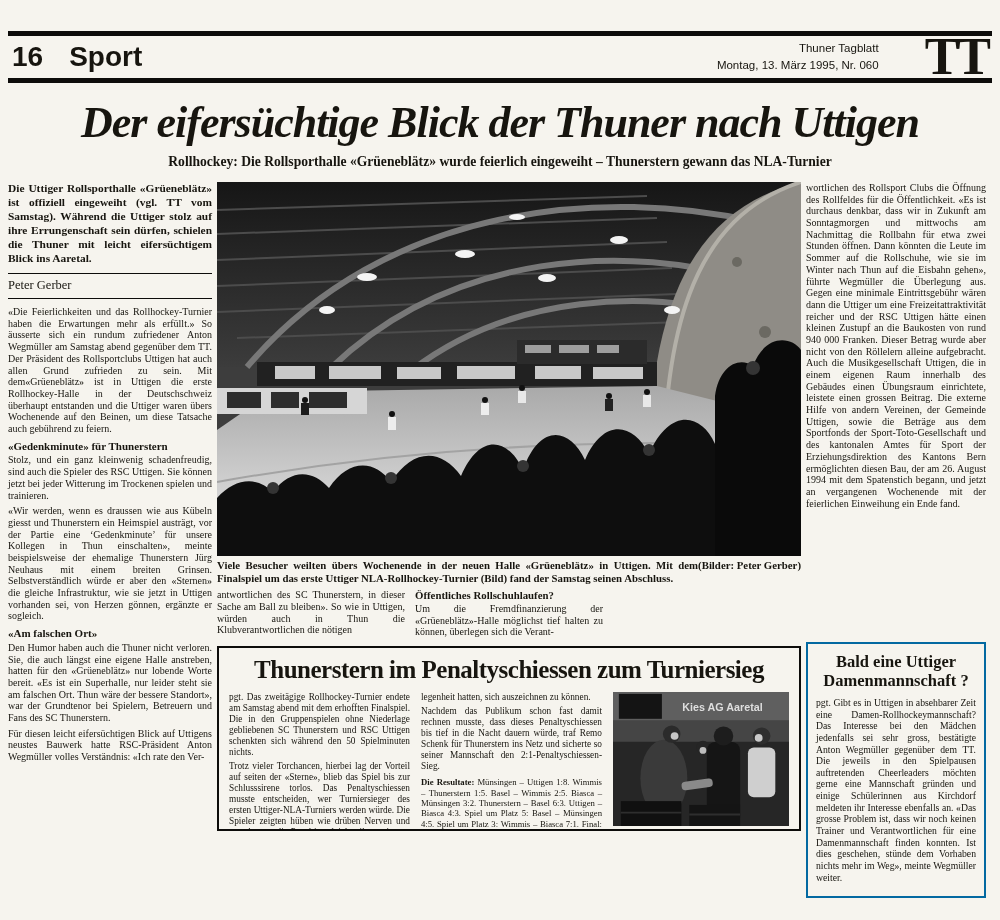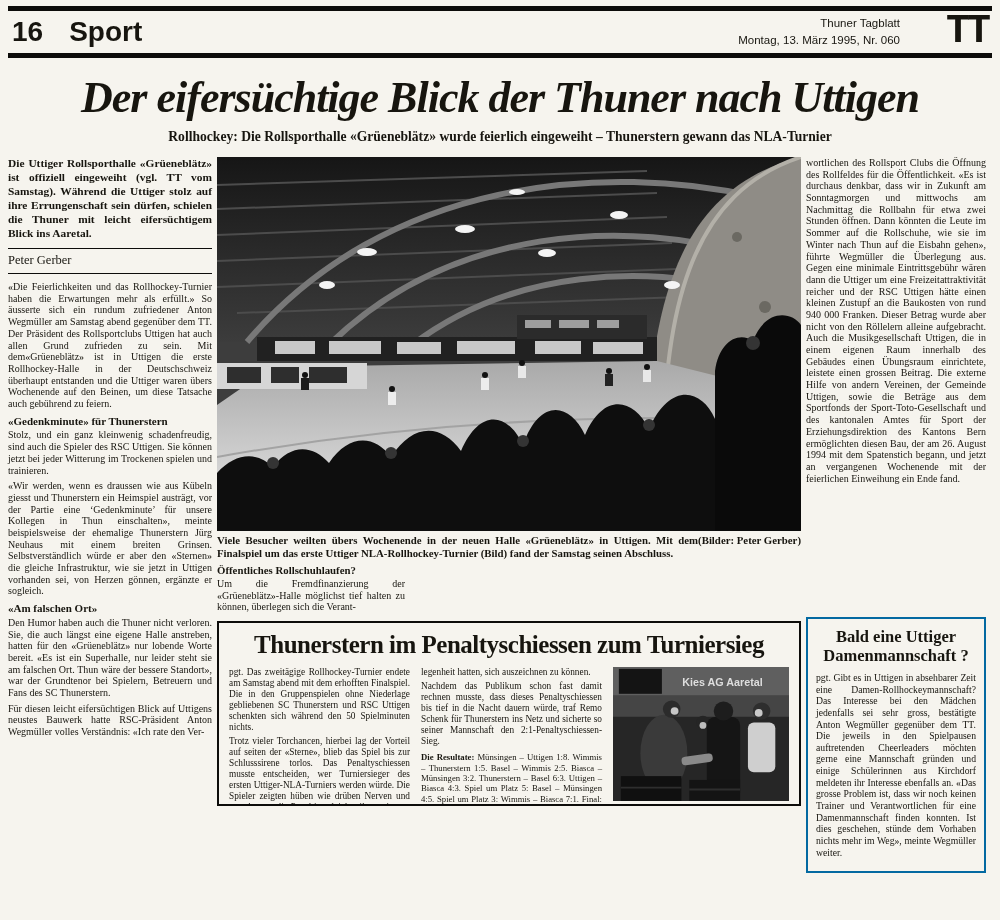--- a/index.html
+++ b/index.html
@@ -1,35 +1,35 @@
 <!DOCTYPE html>
 <html lang="de"><head>
 <meta charset="utf-8">
 <style>
   * { margin:0; padding:0; box-sizing:border-box; }
   html,body { width:1000px; height:920px; overflow:hidden; }
   body {
     background:#f6f4ee; color:#17150f;
     font-family:"Liberation Serif", serif;
   }
-  .page { padding:6px 8px 4px; }
+  .page { padding:6px 8px 4px;margin-top:25px; }
 
   
   header {
     border-top:5px solid #0d0c0a; border-bottom:5px solid #0d0c0a;
     display:flex; align-items:center; justify-content:space-between;
     height:52px; padding:2px 4px;
   }
   .hdr-left { display:flex; align-items:baseline; gap:26px;
     font-family:"Liberation Sans", sans-serif; font-weight:bold; font-size:28px; }
   .hdr-right { display:flex; align-items:center; }
   .dateblock { text-align:right; font-family:"Liberation Sans", sans-serif;
     font-size:11.5px; line-height:1.45; margin-right:46px; }
-  .tt-logo { font-family:Liberation Mono, monospace; font-weight:bold;
-    font-size:40px; letter-spacing:-3px; line-height:1; }
+  .tt-logo { font-family:Liberation Serif, serif; font-weight:bold;
+    font-size:52px; letter-spacing:-3px; line-height:1; }
 
   
   h1.headline {
     text-align:center; font-style:italic; font-weight:bold;
     font-size:44px; letter-spacing:-1px; margin:14px 0 6px; white-space:nowrap;
   }
   .subheadline { text-align:center; font-size:13.6px; margin-bottom:12px;font-weight:bold; }
 
   
   main { display:grid; grid-template-columns:204px 584px 180px; gap:5px; }
@@ -218,20 +218,21 @@
           <ellipse cx="760" cy="300" rx="90" ry="80" fill="#101010"></ellipse>
         </svg>
       </figure>
 
       <div class="caption">
         <span class="credit">(Bilder: Peter Gerber)</span>
         <span>Viele Besucher weilten übers Wochenende in der neuen Halle «Grüeneblätz» in Uttigen. Mit dem Finalspiel um das erste Uttiger NLA-Rollhockey-Turnier (Bild) fand der Samstag seinen Abschluss.</span>
       </div>
 
       <div class="mid-row body-text">
+        <p>antwortlichen des SC Thunerstern, in dieser Sache am Ball zu bleiben». So wie in Uttigen, würden auch in Thun die Klubverantwortlichen die nötigen</p>
         <div>
           <h4 class="mid-head">Öffentliches Rollschuhlaufen?</h4>
           <p>Um die Fremdfinanzierung der «Grüeneblätz»-Halle möglichst tief halten zu können, überlegen sich die Verant-</p>
         </div>
       </div>
 
       <div class="penalty-box">
         <h2 class="pb-title">Thunerstern im Penaltyschiessen zum Turniersieg</h2>
         <div class="pb-cols">
           <div>

